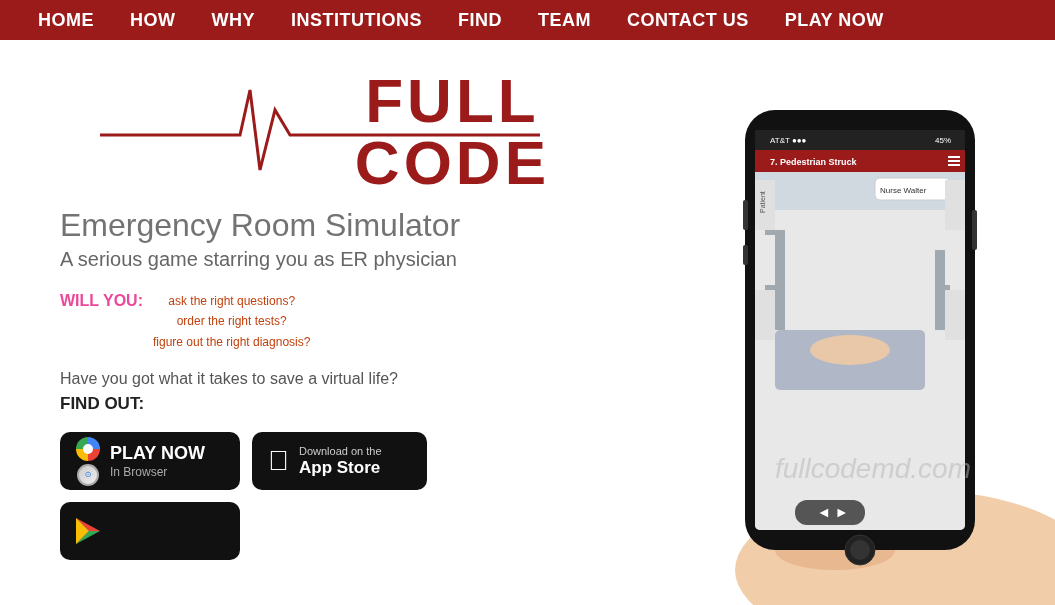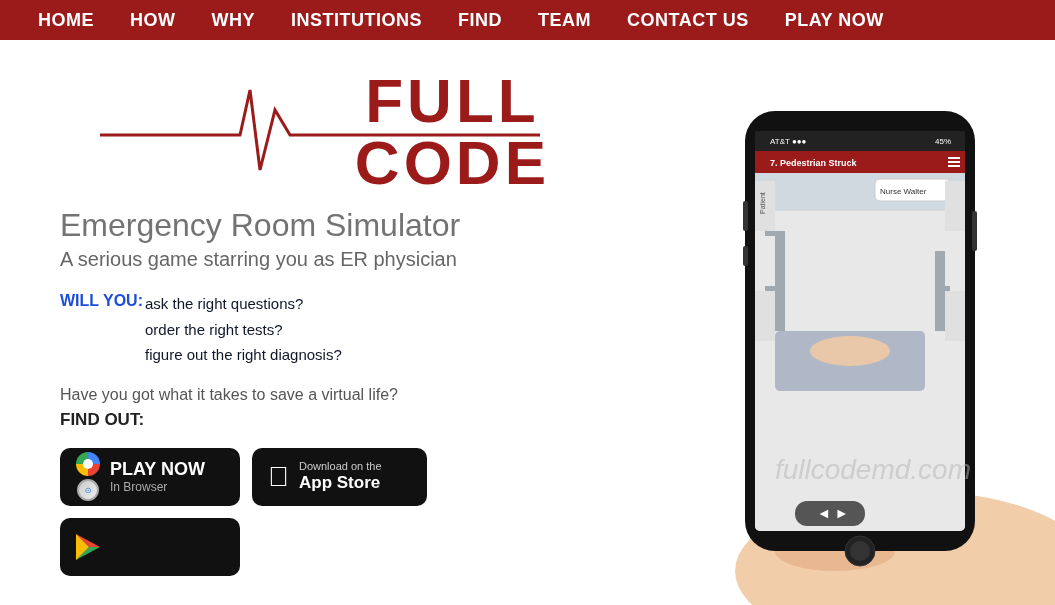--- a/index.html
+++ b/index.html
@@ -101,33 +101,34 @@
       margin-bottom: 18px;
     }
     .will-you-row {
       display: flex;
       flex-direction: row;
       align-items: flex-start;
     }
     .will-you-label {
       font-weight: bold;
       font-size: 16px;
-      color: #1d4ed8;
-      margin-right: 2px;
+      color: #ec4899;
+      margin-right: 10px;
       white-space: nowrap;
       padding-top: 1px;
     }
     .will-you-questions {
       display: flex;
       flex-direction: column;
     }
     .will-you-questions span {
-      font-size: 15px;
-      color: #0f172a;
+      font-size: 12px;
+      color: #c2410c;
       line-height: 1.7;
+      text-align: center;
     }
 
     
     .save-life {
       font-size: 16px;
       color: #555;
       margin-bottom: 6px;
     }
     .find-out {
       font-size: 17px;

